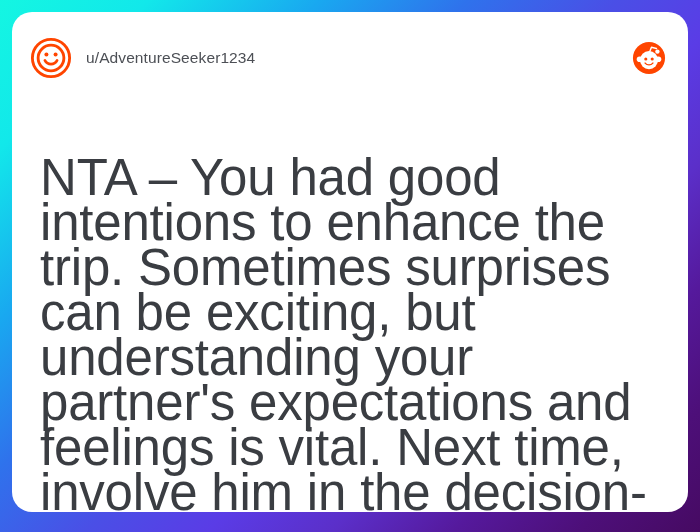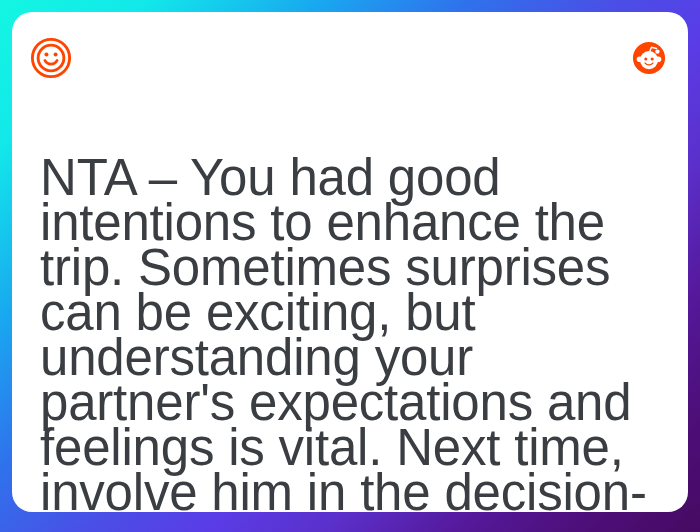--- a/index.html
+++ b/index.html
@@ -82,20 +82,21 @@
       <span class="avatar">
         <svg viewBox="0 0 44 44" width="42" height="42" aria-hidden="true">
           <circle cx="22" cy="22" r="19.5" fill="none" stroke="#FF4500" stroke-width="3"></circle>
           <circle cx="22" cy="22" r="13.5" fill="none" stroke="#FF4500" stroke-width="3"></circle>
           <circle cx="17.2" cy="18.4" r="2.1" fill="#FF4500"></circle>
           <circle cx="26.8" cy="18.4" r="2.1" fill="#FF4500"></circle>
           <path d="M15.6 24.6 a7.2 7.2 0 0 0 12.8 0" fill="none" stroke="#FF4500" stroke-width="2.8" stroke-linecap="round"></path>
         </svg>
       </span>
 
+      <span class="username">u/AdventureSeeker1234</span>
 
       <span class="spacer"></span>
 
       <span class="brand-logo">
         <svg viewBox="0 0 36 36" width="34" height="34" aria-hidden="true">
           <circle cx="18" cy="18" r="17" fill="#FF4500"></circle>
           <circle cx="18" cy="20.2" r="9.6" fill="#ffffff"></circle>
           <circle cx="26.9" cy="11.2" r="2.3" fill="#ffffff"></circle>
           <path d="M18.6 11.6 L20.6 6.6 L25.9 8.0" fill="none" stroke="#ffffff" stroke-width="1.5" stroke-linecap="round" stroke-linejoin="round"></path>
           <circle cx="8.0" cy="19.3" r="3.0" fill="#ffffff"></circle>

